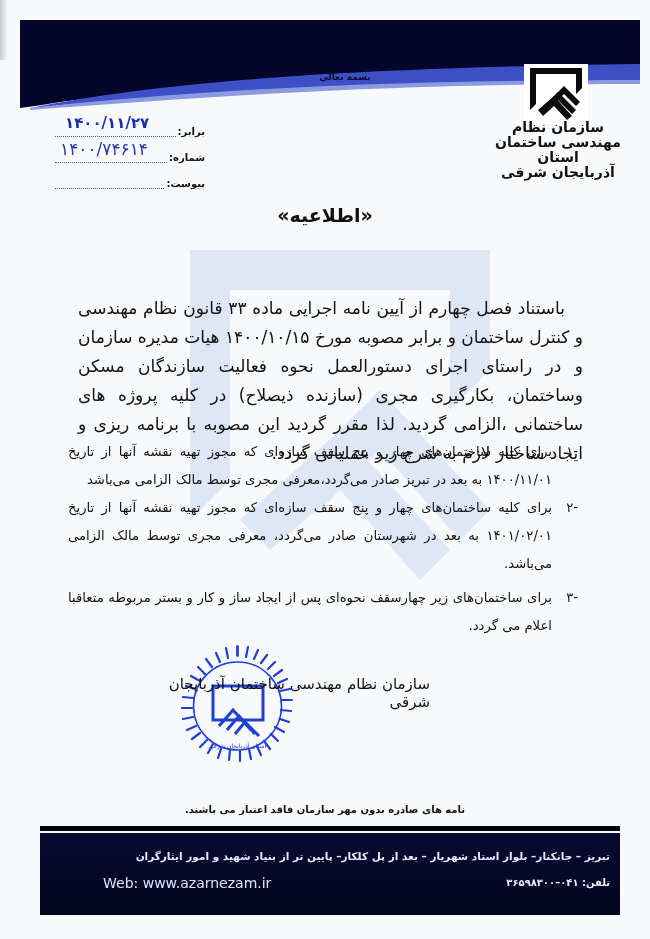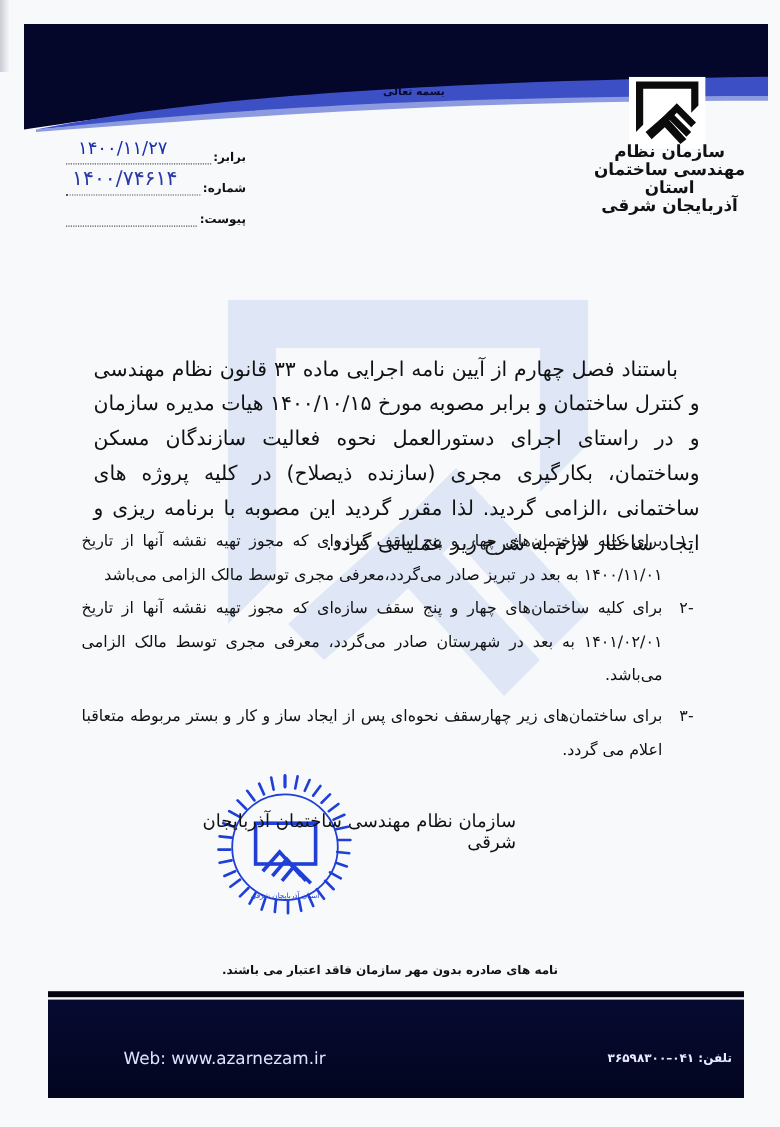--- a/index.html
+++ b/index.html
@@ -25,21 +25,21 @@
   .logo { position: absolute; left: 524px; top: 64px; width: 64px; height: 60px; }
   .org-name { position: absolute; left: 488px; top: 120px; width: 140px; text-align: center;
     direction: rtl; font-size: 14px; font-weight: bold; line-height: 15px; color: #111; }
 
   
   .meta { position: absolute; left: 55px; top: 118px; width: 150px; direction: rtl; }
   .meta-row { position: relative; height: 26px; display: flex; align-items: center; }
   .meta-label { font-size: 10px; font-weight: bold; white-space: nowrap; }
   .meta-line { flex: 1; border-bottom: 1px dotted #555; margin-right: 2px; height: 10px; position: relative; }
   .meta-value { position: absolute; left: 10px; top: -12px; font-family: "DejaVu Sans", sans-serif;
-    color: #1a2fb0; font-size: 15px; font-weight: normal; letter-spacing: 1px; direction: ltr; white-space: nowrap; }
+    color: #1a2fb0; font-size: 15px; font-weight: bold; letter-spacing: 1px; direction: ltr; white-space: nowrap; }
   .meta-value.hand { color: #2b3aa8; font-weight: normal; font-size: 17px; top: -13px; left: 5px; }
 
   
   .title { position: absolute; left: 240px; top: 204px; width: 170px; text-align: center;
     direction: rtl; font-size: 19px; font-weight: bold; }
 
   
   .body-text { position: absolute; left: 78px; top: 250px; width: 505px; direction: rtl;
     text-align: justify; font-size: 17px; line-height: 29px; margin-top: 44px; }
   .body-text p { margin: 0; }
@@ -115,20 +115,21 @@
       <span class="meta-line"></span>
     </div>
   </div>
 
   <svg class="watermark" viewBox="0 0 380 420">
     <path d="M40,20 L340,20 L340,140 L300,180 L300,60 L80,60 L80,250 L40,290 Z" fill="#3b6fd6"></path>
     <path d="M90,290 L190,200 L300,320 L270,350 L190,260 L120,320 Z" fill="#3b6fd6"></path>
     <path d="M140,250 L230,160 L340,280 L310,310 L230,220 L170,280 Z" fill="#3b6fd6"></path>
   </svg>
 
+  <div class="title">«اطلاعیه»</div>
 
   <div class="body-text">
     <p class="para-first">باستناد فصل چهارم از آیین نامه اجرایی ماده ۳۳ قانون نظام مهندسی و کنترل ساختمان و برابر مصوبه مورخ ۱۴۰۰/۱۰/۱۵ هیات مدیره سازمان و در راستای اجرای دستورالعمل نحوه فعالیت سازندگان مسکن وساختمان، بکارگیری مجری (سازنده ذیصلاح) در کلیه پروژه های ساختمانی ،الزامی گردید. لذا مقرر گردید این مصوبه با برنامه ریزی و ایجاد ساختار لازم به شرح زیر عملیاتی گردد.</p>
   </div>
 
   <div class="list">
     <div class="list-item">
       <span class="list-num">-۱</span>
       <span class="list-text">برای کلیه ساختمان‌های چهار و پنج سقف سازه‌ای که مجوز تهیه نقشه آنها از تاریخ ۱۴۰۰/۱۱/۰۱ به بعد در تبریز صادر می‌گردد،معرفی مجری توسط مالک الزامی می‌باشد</span>
     </div>
@@ -155,15 +156,16 @@
     <rect x="38" y="42" width="50" height="34" fill="none" stroke="#1f3fd6" stroke-width="3"></rect>
     <path d="M44,82 L58,66 L76,86 M52,86 L64,72 L80,90 M60,90 L70,78 L84,92" fill="none" stroke="#1f3fd6" stroke-width="3"></path>
     <text x="62.5" y="104" font-size="6" fill="#1f3fd6" text-anchor="middle" font-family="DejaVu Sans, sans-serif">استان آذربایجان شرقی</text>
   </svg>
 
   <div class="signature">سازمان نظام مهندسی ساختمان آذربایجان شرقی</div>
 
   <div class="validity">نامه های صادره بدون مهر سازمان فاقد اعتبار می باشند.</div>
   <div class="footer-line"></div>
   <div class="footer-band"></div>
+  <div class="address">تبریز – جانکنار– بلوار استاد شهریار – بعد از پل کلکار– پایین تر از بنیاد شهید و امور ایثارگران</div>
   <div class="phone">تلفن: ۰۴۱–۳۶۵۹۸۳۰۰</div>
   <div class="web">Web: www.azarnezam.ir</div>
 </div>
 
 </body></html>

